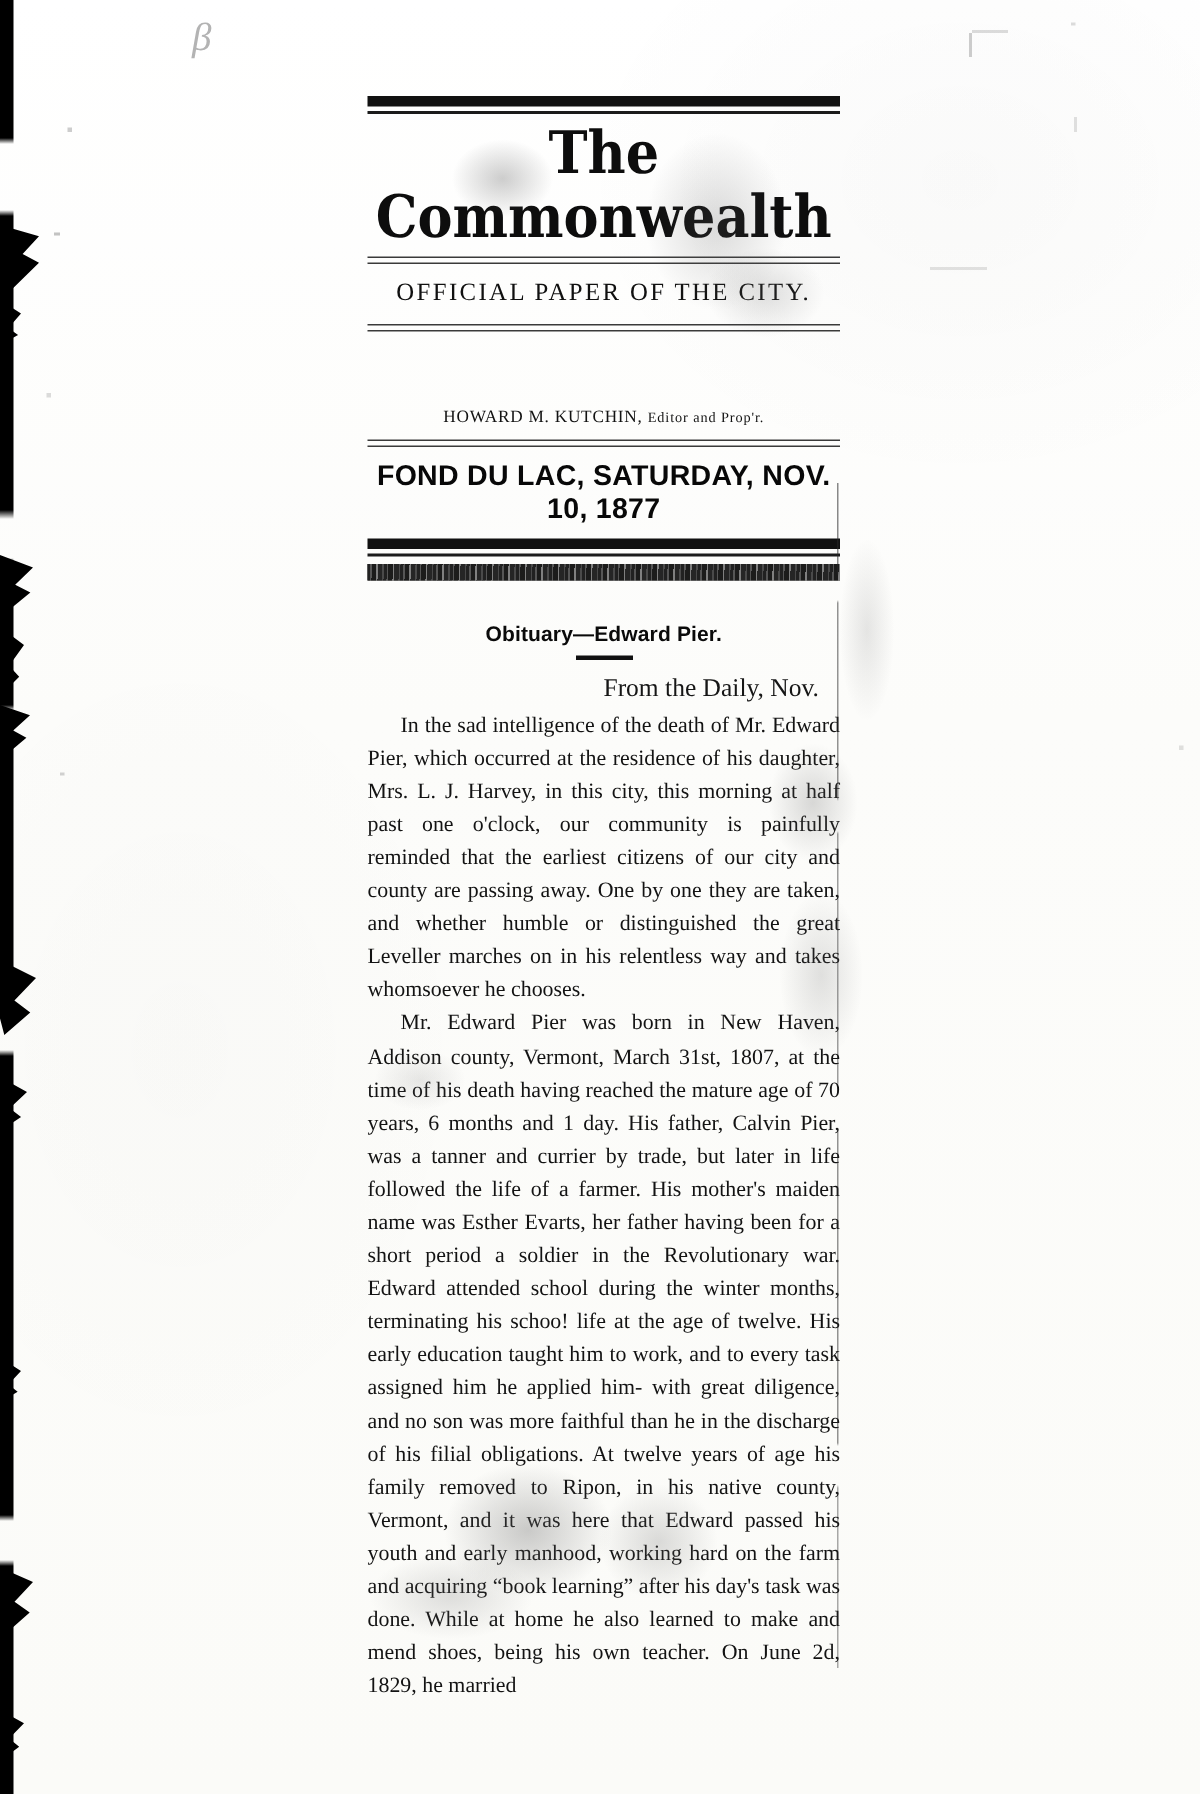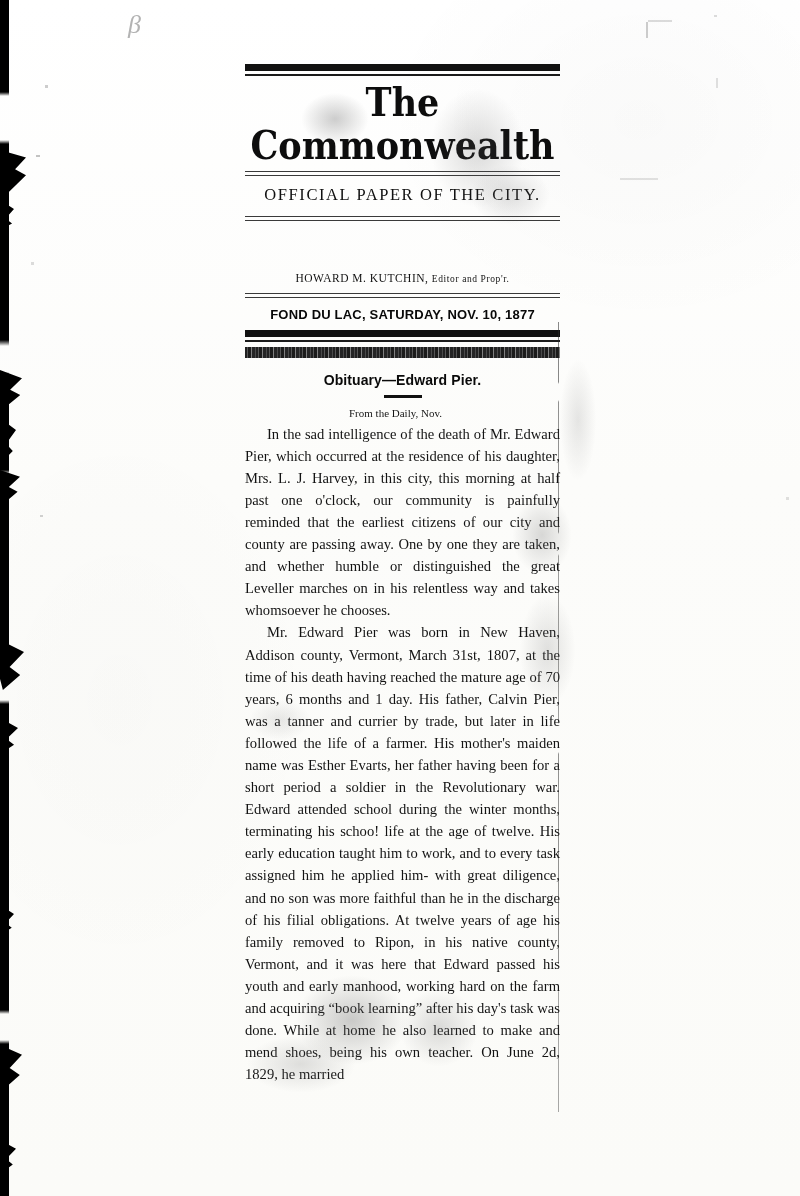--- a/index.html
+++ b/index.html
@@ -79,21 +79,21 @@
     color:#121212;
     padding:7px 0 6px 0;
     white-space:nowrap;
     margin-top:44px;
   }
   .editor .sc{font-size:9.5px;letter-spacing:.6px;}
   .dateline{
     text-align:center;
     font-family:"Liberation Sans", sans-serif;
     font-weight:700;
-    font-size:13px;
+    font-size:19px;
     letter-spacing:.2px;
     color:#080808;
     padding:9px 0 8px 0;
   }
 
   .ornament{
     height:11px;margin-top:5px;
     background:
       repeating-linear-gradient(92deg,
         #111 0px,#111 2px,#4a4a4a 2px,#4a4a4a 3px,
@@ -103,29 +103,29 @@
     opacity:.93;
   }
 
   .headline{
     text-align:center;
     font-family:"Liberation Sans", sans-serif;
     font-weight:700;
     font-size:14px;
     letter-spacing:.1px;
     color:#0a0a0a;
-    padding:14px 0 0 0;
+    padding:27px 0 0 0;
   }
   .headrule{
     width:38px;height:3px;background:#111;margin:7px auto 0 auto;
   }
   .byline{
-    text-align:center;
-    font-family:"Liberation Serif", serif;
-    font-size:11px;
+    text-align:right;
+    font-family:"Liberation Serif", serif;
+    font-size:17px;
     color:#161616;
     padding:9px 14px 0 0;
   }
 
   .body-col{
     padding-top:4px;
   }
   .body-col p{
     margin:0;
     text-align:justify;

